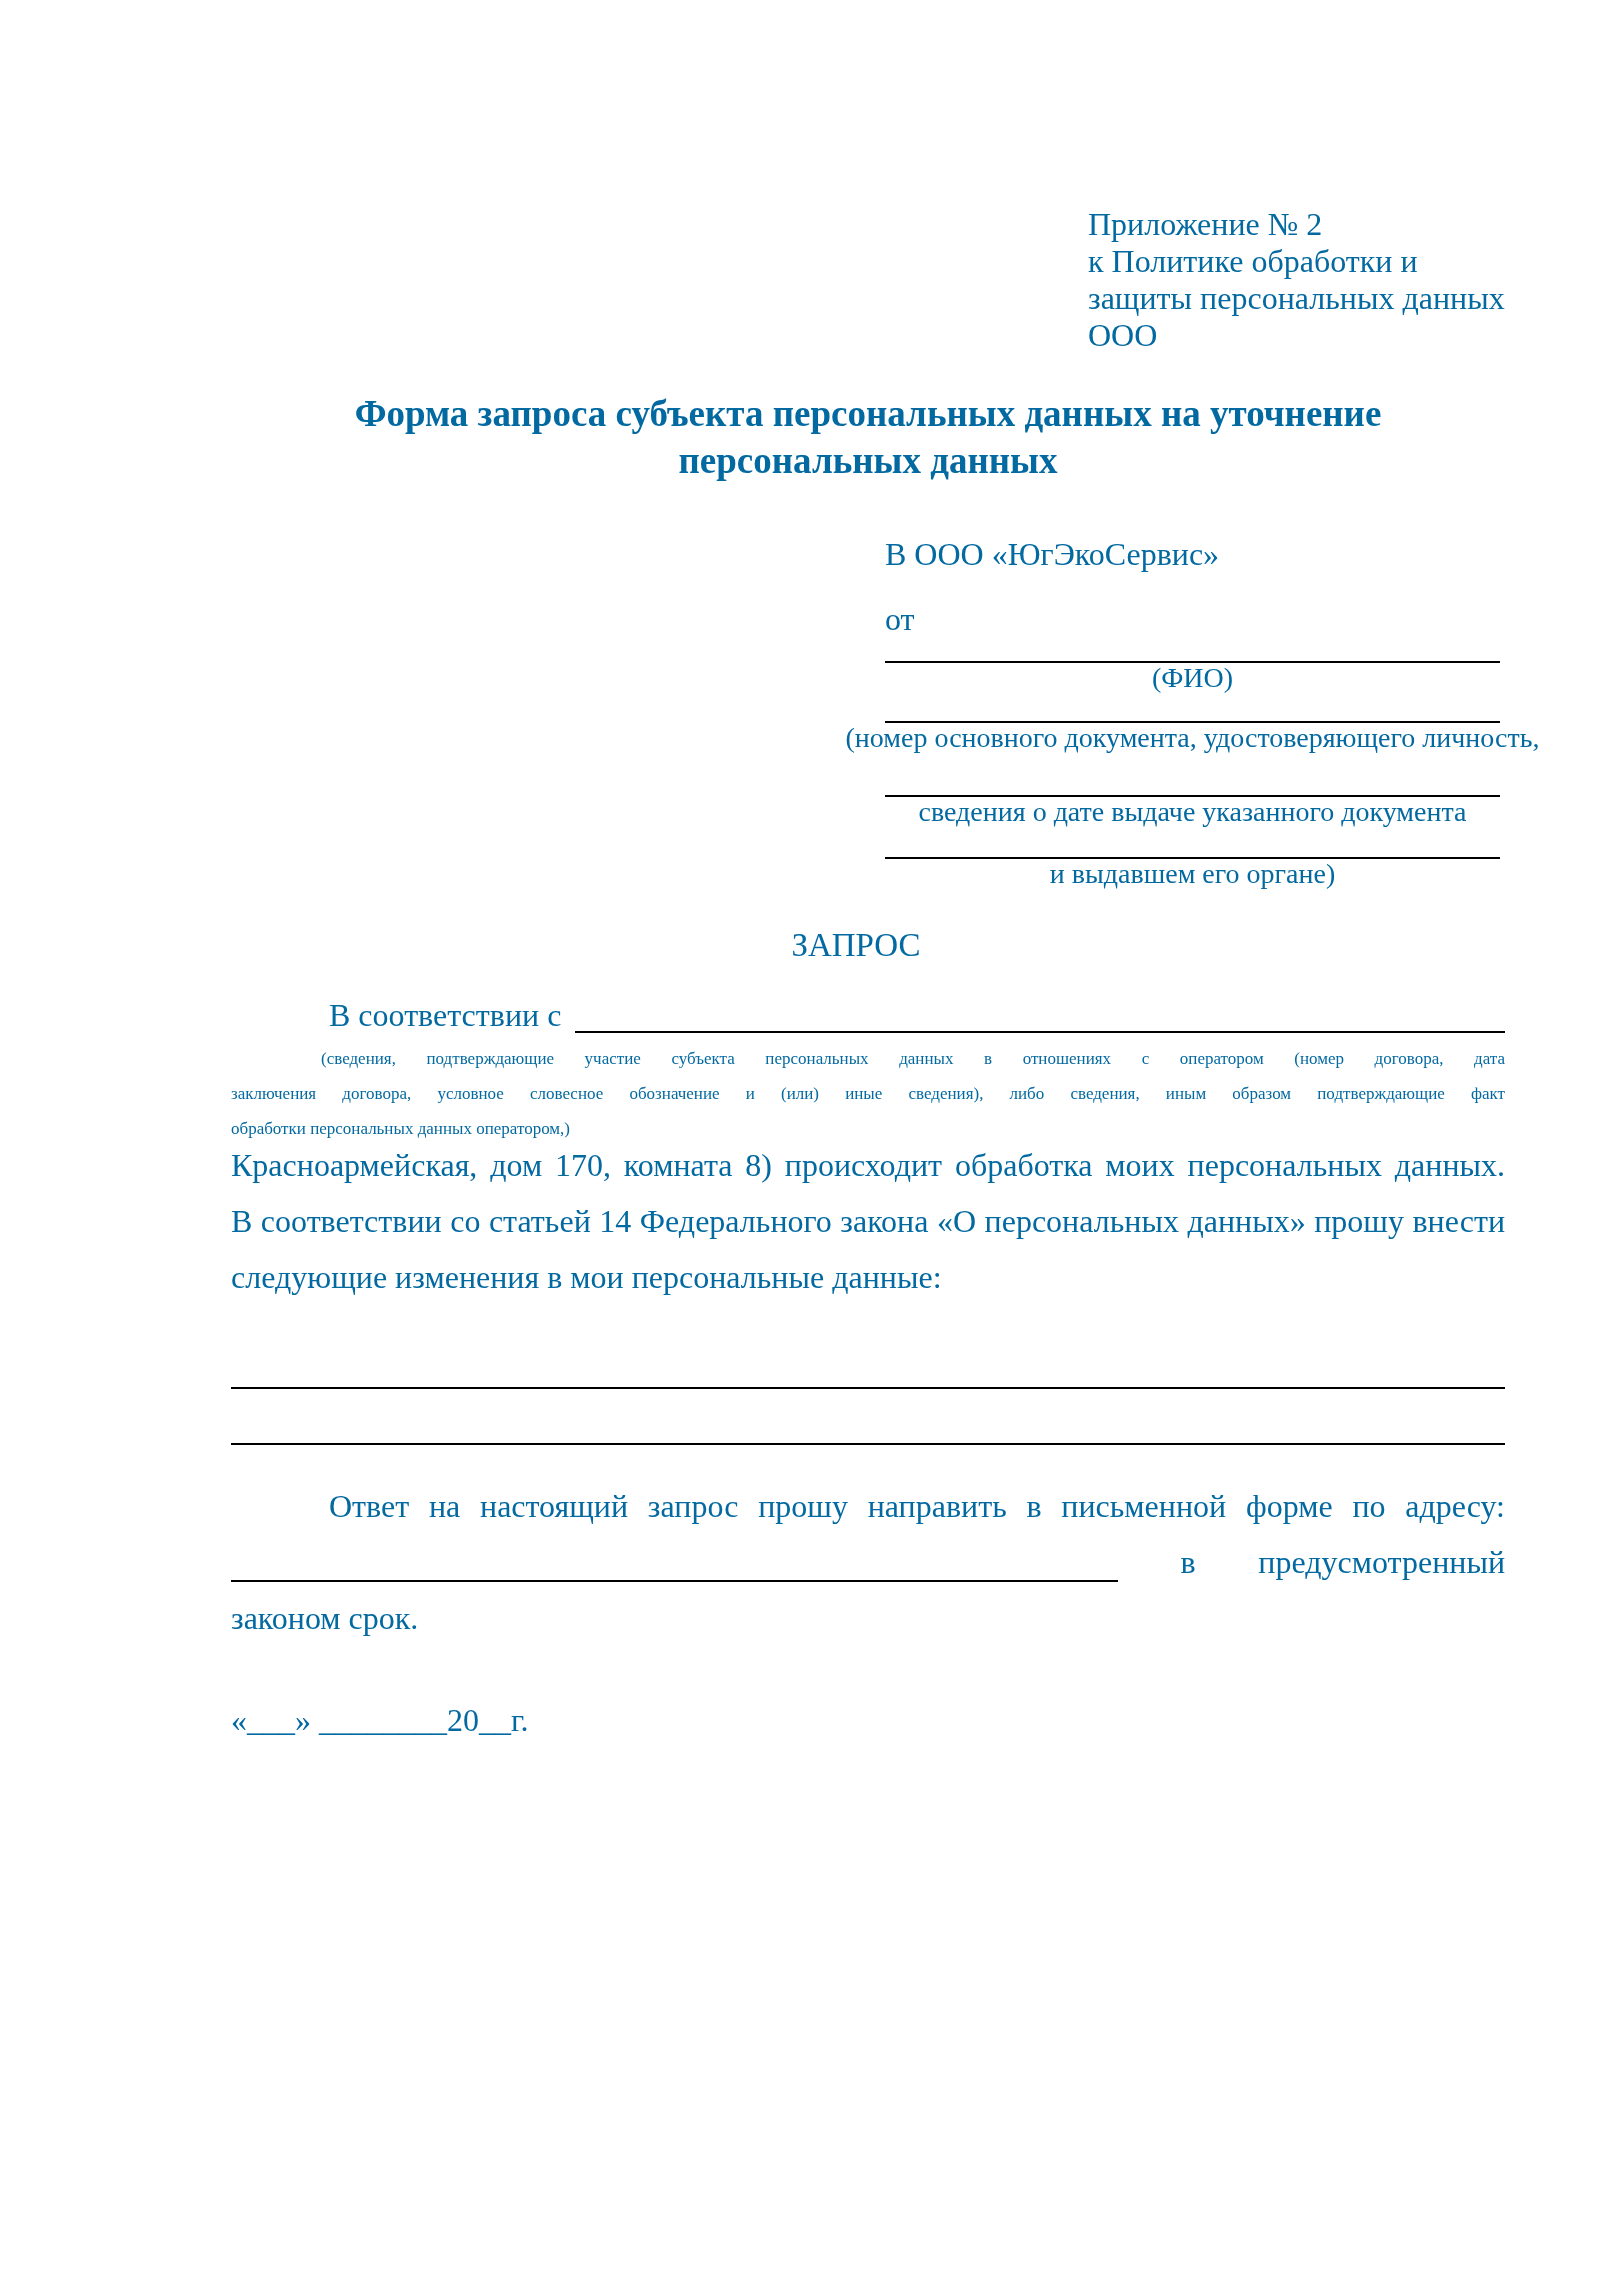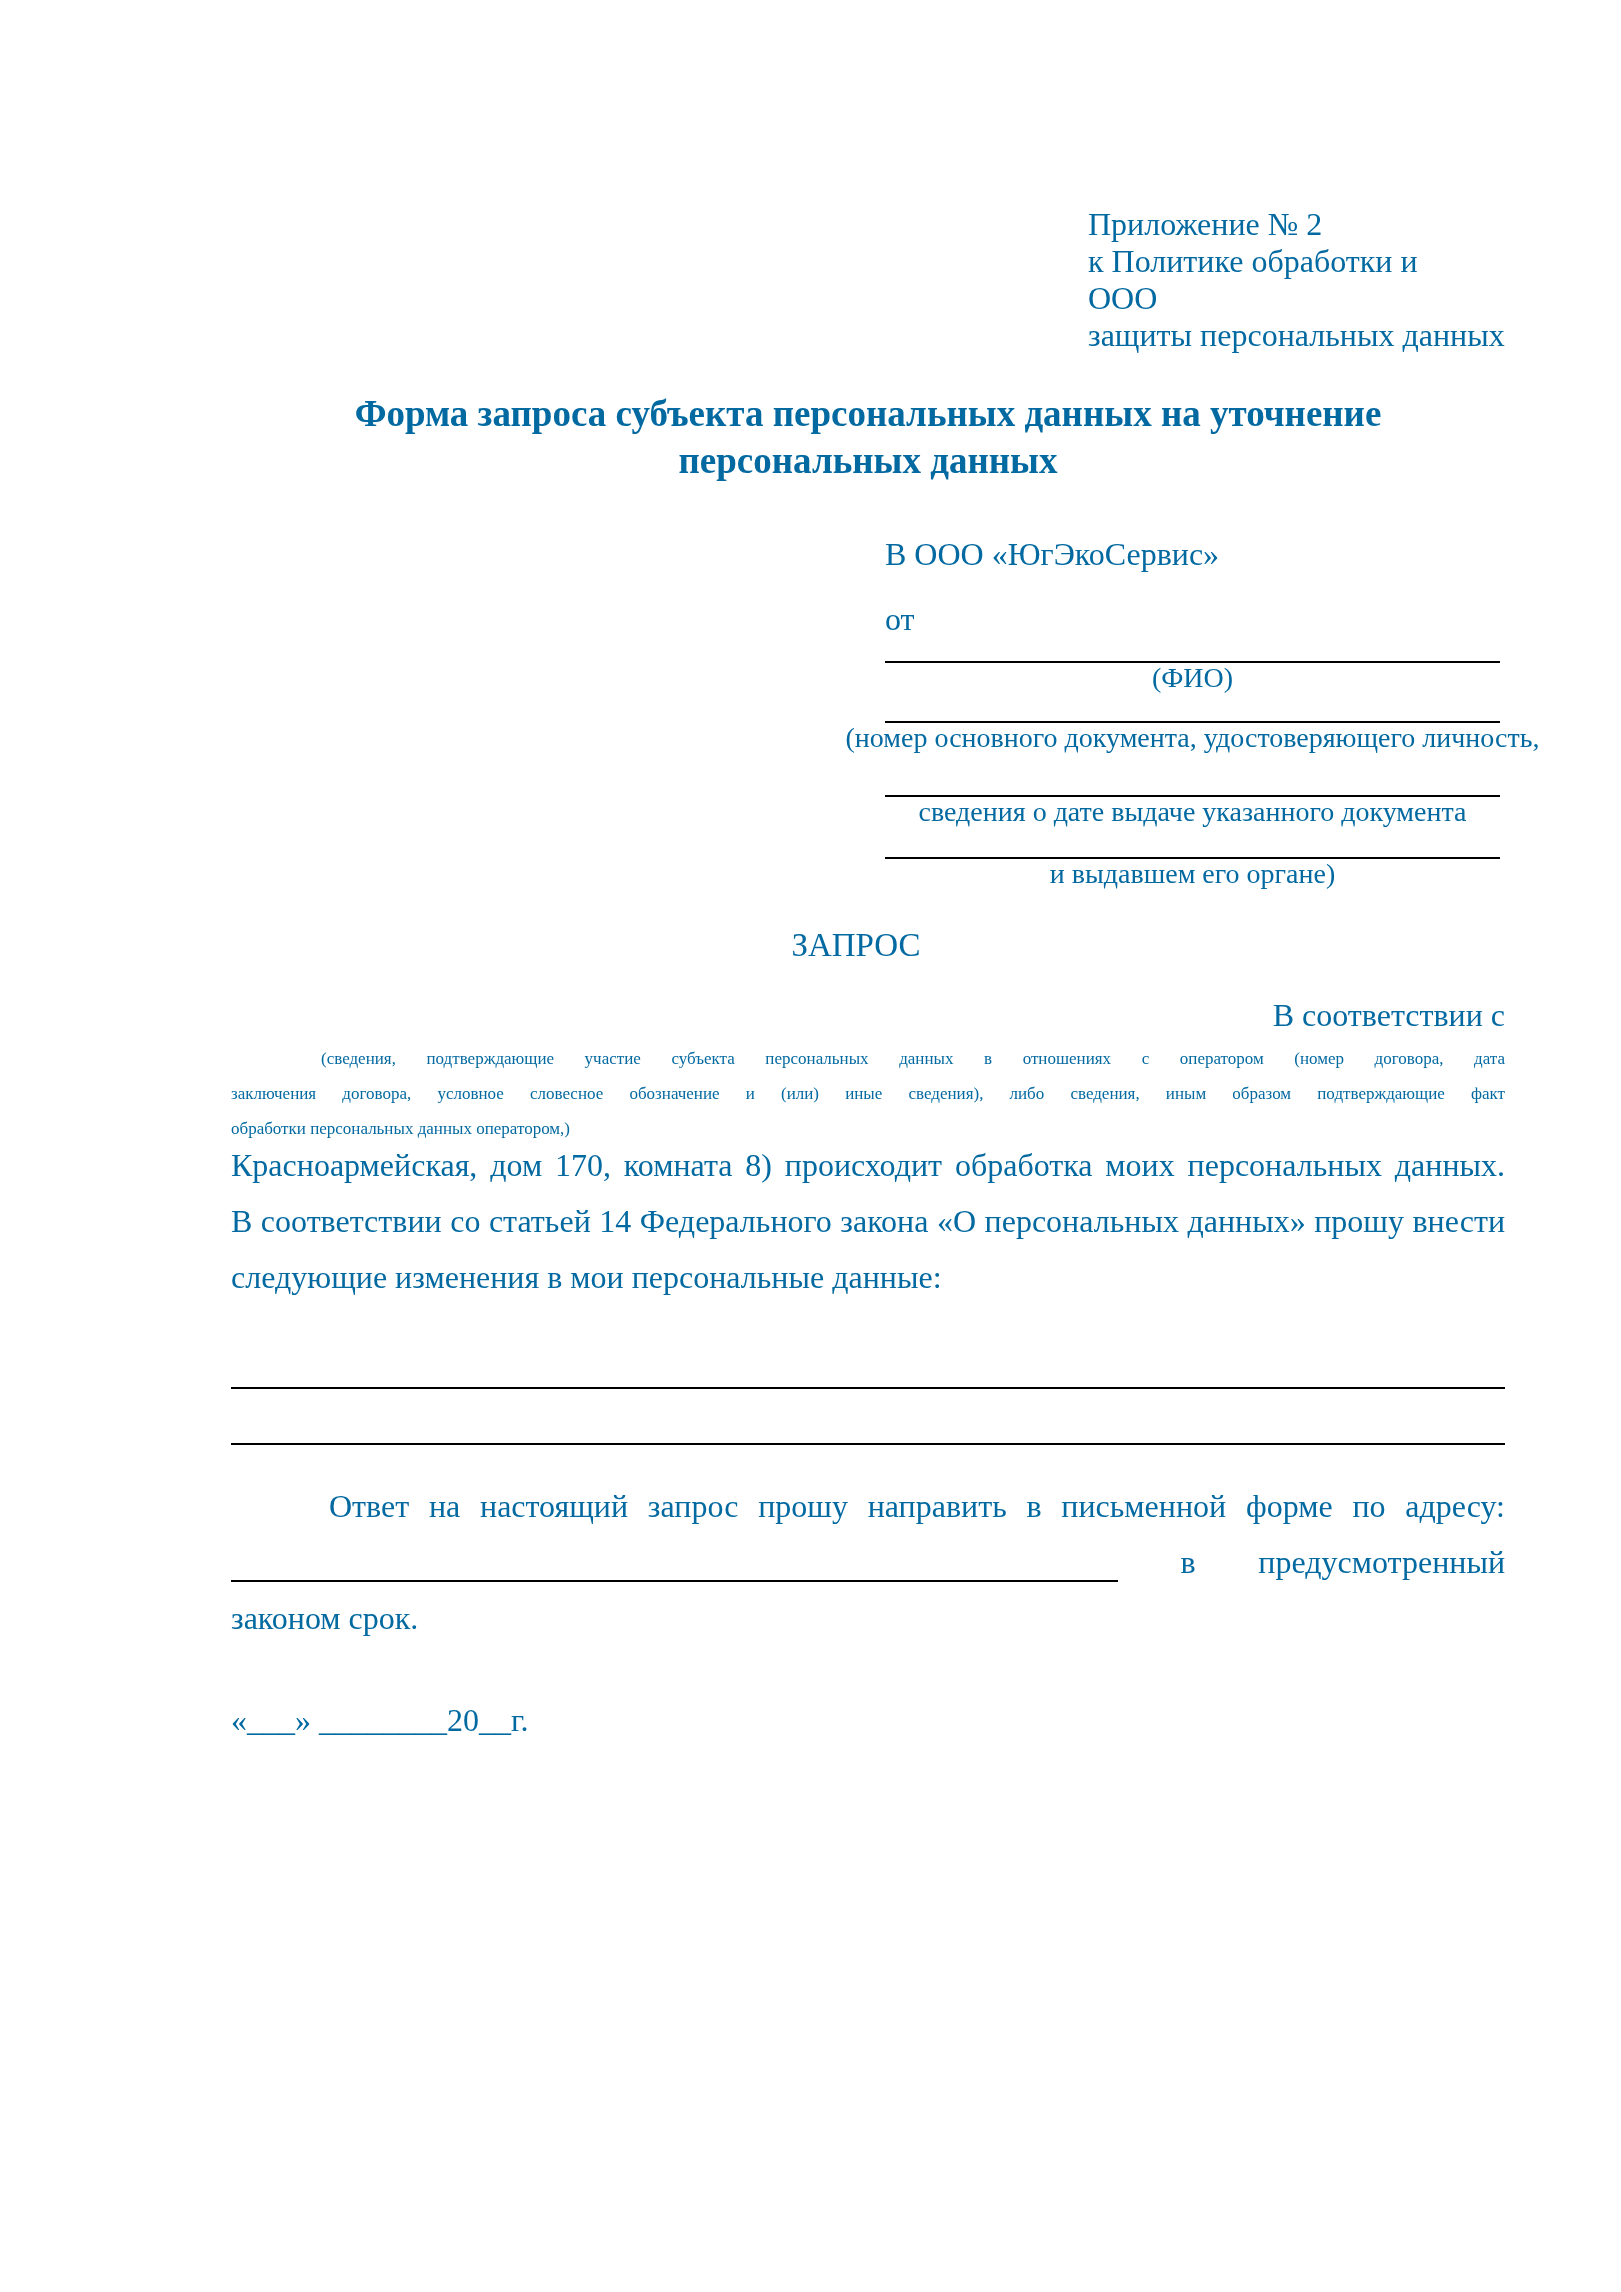--- a/index.html
+++ b/index.html
@@ -36,21 +36,21 @@
   }
   .g1 .blank-rule { margin-top:22.5px; }
   .g2 .blank-rule { margin-top:29px; }
   .g3 .blank-rule { margin-top:43px; }
   .g4 .blank-rule { margin-top:31px; }
 
   
   .zapros { left:219px; top:927px; width:1274px; text-align:center; font-size:33px; }
 
   
-  .accord { left:231px; top:994px; width:1274px; height:43px; display:flex; align-items:flex-end;flex-direction:column; }
+  .accord { left:231px; top:994px; width:1274px; height:43px; display:flex; align-items:flex-end; }
   .accord .lbl { padding-left:98px; line-height:43px; white-space:nowrap; }
   .accord .fill { flex:1 1 auto; height:0; border-bottom:2.9px solid #000; margin:0 0 3.9px 13.7px; }
 
   
   .fineprint { left:231px; top:1041px; width:1274px; font-size:17px; line-height:35px; }
   .jl { text-align:justify; text-align-last:justify; }
   .indent-sm { text-indent:90px; }
 
   
   .bodypar { left:231px; top:1137px; width:1274px; line-height:56px; }
@@ -73,22 +73,22 @@
   .sig-cap { line-height:41px; white-space:nowrap; }
 </style>
 </head>
 <body>
 
 <div class="page">
 
   <div class="abs appendix">
     <div>Приложение № 2</div>
     <div>к Политике обработки и</div>
+    <div>защиты персональных данных</div>
     <div>ООО</div>
-    <div>защиты персональных данных</div>
   </div>
 
   <h1 class="abs doc-title">
     <span class="block">Форма запроса субъекта персональных данных на уточнение</span>
     <span class="block">персональных данных</span>
   </h1>
 
   <div class="abs recipient">
     <div class="to">В ООО «ЮгЭкоСервис»</div>
     <div class="from">от</div>

